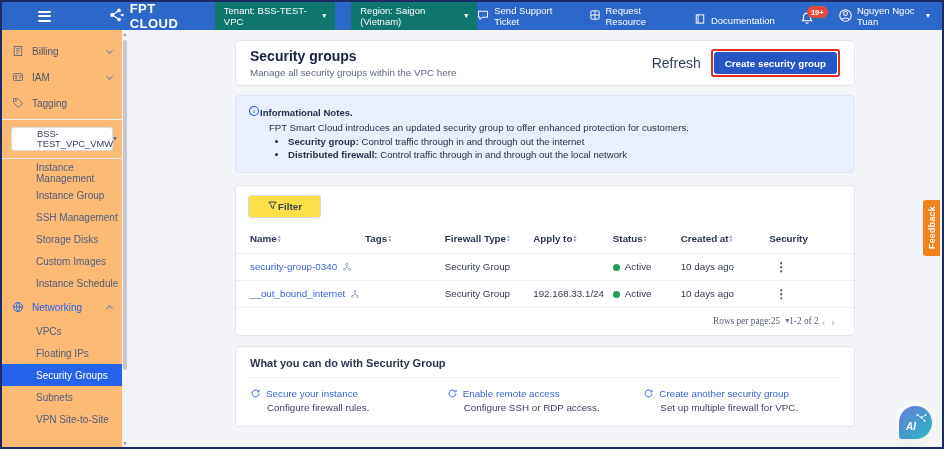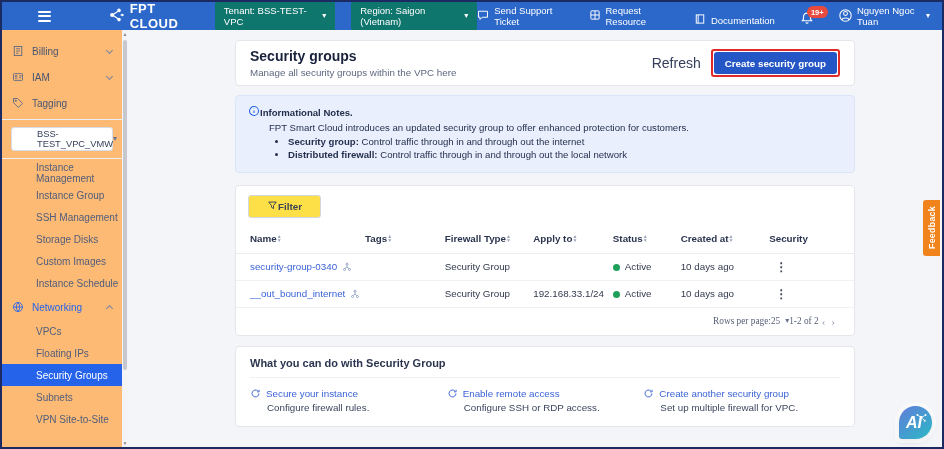--- a/index.html
+++ b/index.html
@@ -108,21 +108,21 @@
 
   .feedback-tab { position:absolute; right:2px; top:170px; width:17px; height:56px;
                   background:#f0831c; color:#fff; font-size:8.8px; font-weight:bold;
                   border-radius:0 3px 3px 0; writing-mode:vertical-rl; transform:rotate(180deg);
                   display:flex; align-items:center; justify-content:center; cursor:pointer;
                   letter-spacing:.3px; }
   .ai-btn { position:absolute; right:10px; bottom:8px; width:33px; height:33px;
             border-radius:50% 50% 50% 3px; cursor:pointer;
             background:linear-gradient(140deg,#5a85d7 15%,#2fb3c7 90%);
             box-shadow:0 0 0 4px rgba(255,255,255,.6), 0 2px 6px rgba(0,0,0,.18); }
-  .ai-label { position:absolute; left:7px; bottom:7px; color:#fff; font-size:16px;
+  .ai-label { position:absolute; left:7px; bottom:7px; color:#fff; font-size:10px;
               font-weight:bold; font-style:italic; }
   .ai-mol { position:absolute; right:4px; top:4px; }
 </style>
 </head>
 <body>
 
 <div class="frame">
 
   <div class="topbar">
     <div class="hamburger">

